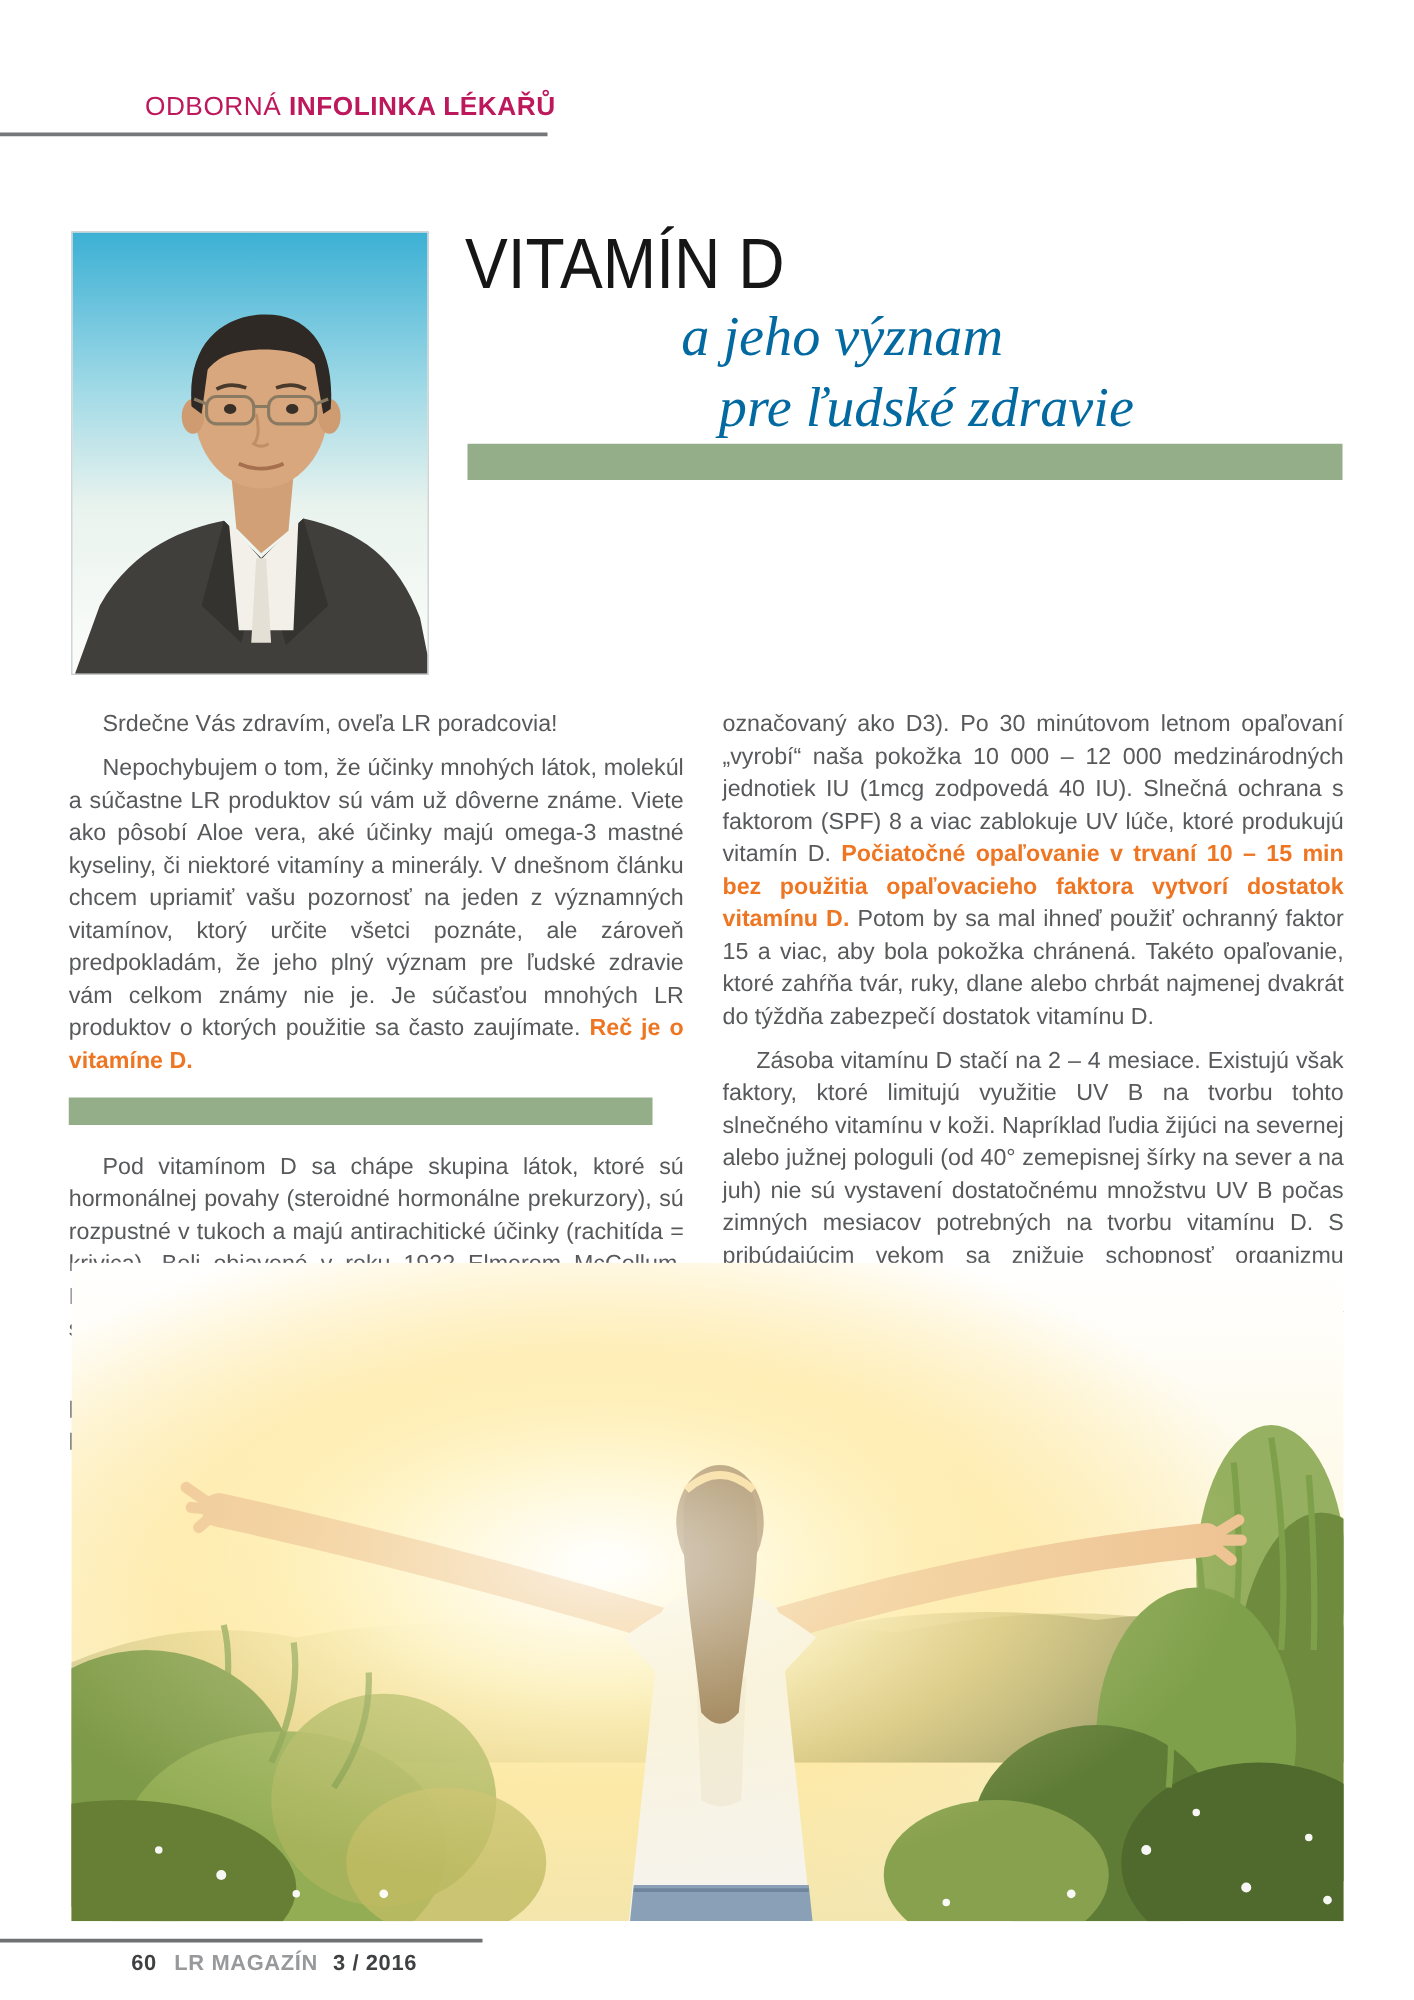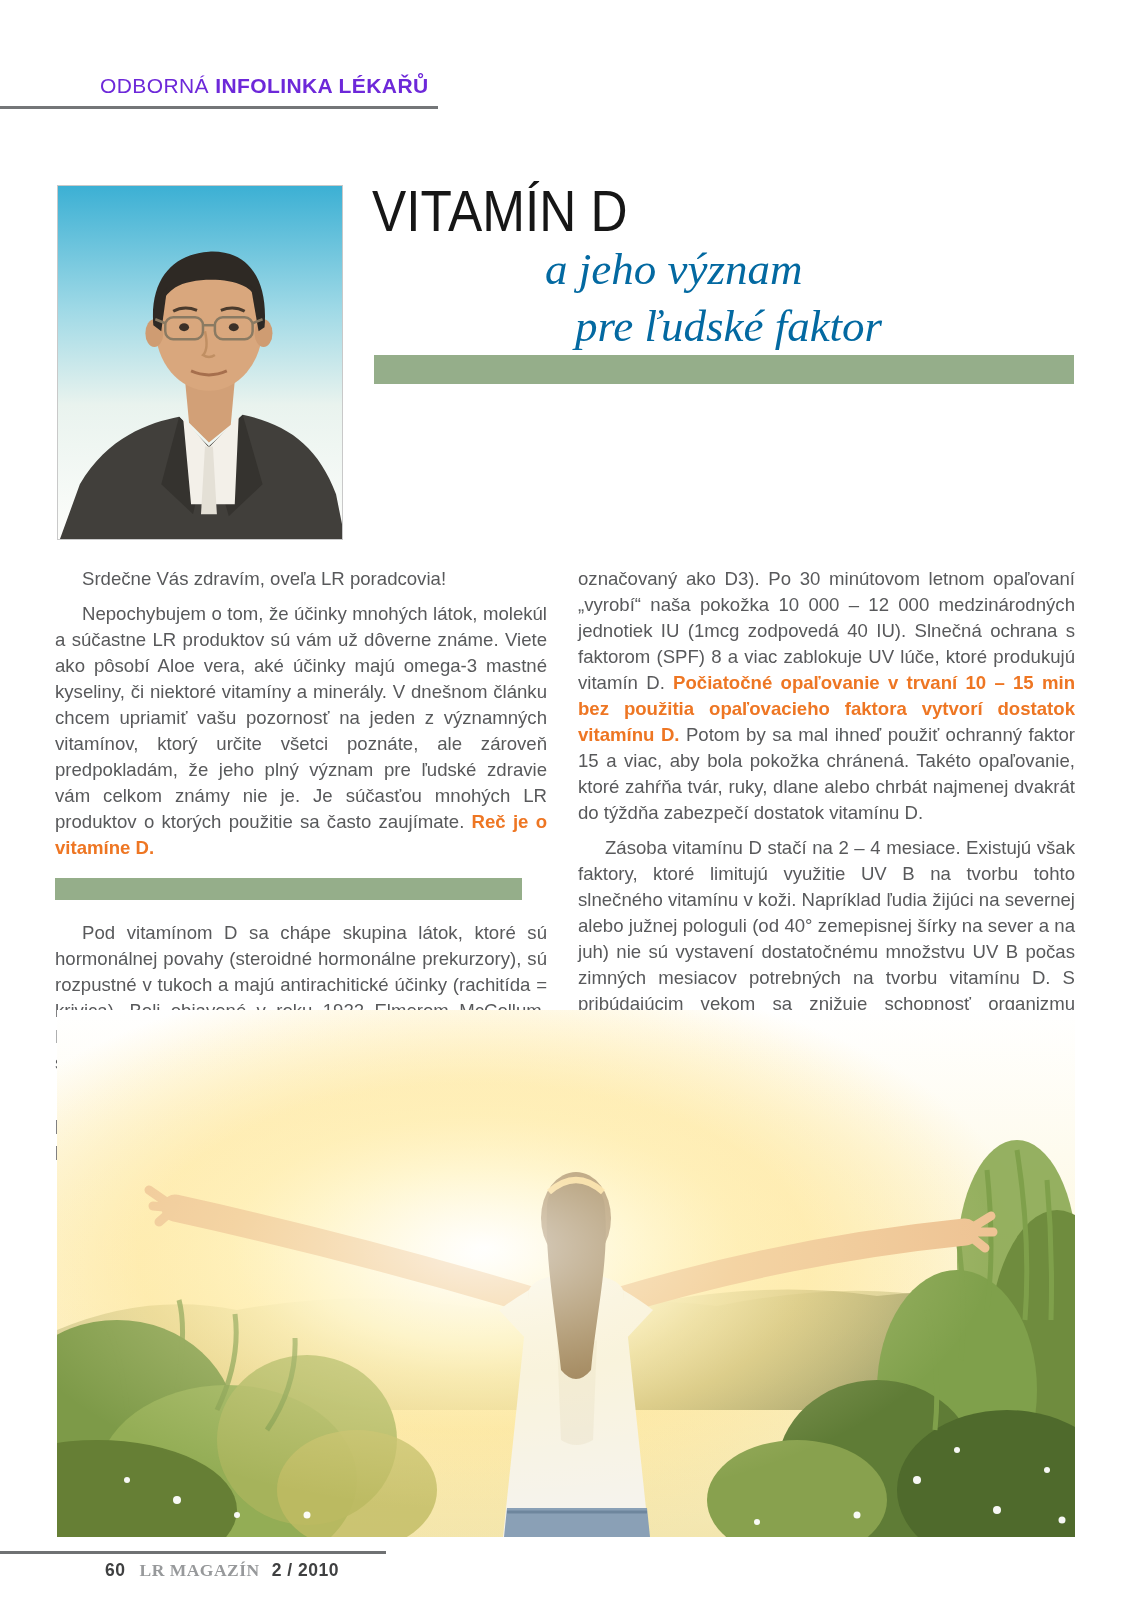--- a/index.html
+++ b/index.html
@@ -1,21 +1,21 @@
 <!DOCTYPE html>
 <html><head>
 <meta charset="utf-8">
 <style>
   html,body{margin:0;padding:0;background:#ffffff;}
   .page{
     position:relative;width:1131px;height:1600px;background:#ffffff;overflow:hidden;
     font-family:"Liberation Sans",sans-serif;color:#58595b;
   }
   
-  .kicker{position:absolute;left:100px;top:74px;font-size:21px;letter-spacing:.4px;color:#6d28d9;}
+  .kicker{position:absolute;left:116px;top:74px;font-size:21px;letter-spacing:.4px;color:#be185d;}
   .kicker .bold{font-weight:bold;}
   .kicker-rule{position:absolute;left:0;top:106px;width:438px;height:3px;background:#747678;}
   
   .portrait{position:absolute;left:57px;top:185px;width:286px;height:355px;border:1px solid #c9c9c9;box-sizing:border-box;background:#eaf6f8;}
   .portrait svg{display:block;width:100%;height:100%;}
   
   .title-main{position:absolute;left:372px;top:178px;font-size:57px;font-weight:300;color:#161616;letter-spacing:0;transform:scale(.9,1);transform-origin:left top;white-space:nowrap;}
   .title-sub{position:absolute;font-family:"Liberation Serif",serif;font-style:italic;font-size:45px;color:#0369a1;white-space:nowrap;}
   .sub1{left:545px;top:243px;}
   .sub2{left:575px;top:300px;}
@@ -32,21 +32,21 @@
   .indent{text-indent:27px;}
   .orange{color:#ee7623;font-weight:bold;}
   .bar2{height:22px;margin:17px 25px 20px 0;}
   
   .hero{position:absolute;left:57px;top:1010px;width:1018px;height:527px;overflow:hidden;}
   .hero svg{display:block;width:100%;height:100%;}
   
   .footer-rule{position:absolute;left:0;top:1551px;width:386px;height:3px;background:#6f7173;}
   .footer{position:absolute;left:105px;top:1560px;font-size:17.5px;letter-spacing:.5px;}
   .footer .pagenum{color:#3f4041;font-weight:bold;margin-right:14px;}
-  .footer .mag{color:#97999b;font-weight:bold;margin-right:12px;font-family:Liberation Serif, serif;}
+  .footer .mag{color:#97999b;font-weight:bold;margin-right:12px;}
   .footer .issue{color:#3f4041;font-weight:bold;}
 </style>
 </head>
 <body>
 
 <div class="page">
 
   <div class="kicker">
     <span>ODBORNÁ</span>
     <span class="bold">INFOLINKA LÉKAŘŮ</span>
@@ -92,21 +92,21 @@
       <path d="M164,125 Q177,120 188,126" stroke="#4a3a2c" stroke-width="3" fill="none"></path>
       <ellipse cx="127" cy="142" rx="5" ry="4" fill="#3a3028"></ellipse>
       <ellipse cx="177" cy="142" rx="5" ry="4" fill="#3a3028"></ellipse>
       <path d="M148,146 Q152,164 146,170 Q152,174 158,170" stroke="#c08f63" stroke-width="2.5" fill="none"></path>
       <path d="M134,186 Q152,194 170,186" stroke="#a66f4d" stroke-width="3" fill="none"></path>
     </svg>
   </div>
 
   <div class="title-main">VITAMÍN D</div>
   <div class="title-sub sub1">a jeho význam</div>
-  <div class="title-sub sub2">pre ľudské faktor</div>
+  <div class="title-sub sub2">pre ľudské zdravie</div>
   <div class="greenbar bar1"></div>
 
   <div class="columns">
     <div class="col left">
       <p class="indent">Srdečne Vás zdravím, oveľa LR poradcovia!</p>
       <p class="just indent"><span>Nepochybujem o tom, že účinky mnohých látok, molekúl a súčastne LR produktov sú vám už dôverne známe. Viete ako pôsobí Aloe vera, aké účinky majú omega-3 mastné kyseliny, či niektoré vitamíny a minerály. V dnešnom článku chcem upriamiť vašu pozornosť na jeden z významných vitamínov, ktorý určite všetci poznáte, ale zároveň predpokladám, že jeho plný význam pre ľudské zdravie vám celkom známy nie je. Je súčasťou mnohých LR produktov o ktorých použitie sa často zaujímate. </span><span class="orange">Reč je o vitamíne D.</span></p>
       <div class="greenbar bar2"></div>
       <p class="just indent">Pod vitamínom D sa chápe skupina látok, ktoré sú hormonálnej povahy (steroidné hormonálne prekurzory), sú rozpustné v tukoch a majú antirachitické účinky (rachitída = krivica). Boli objavené v roku 1922 Elmerom McCollum. Keďže si telo vytvára vitamín D vplyvom slnečného žiarenia samo, ide skôr o hormón, ako o vitamín.</p>
       <p class="just indent"><span>Za normálnych okolností sa vitamín D tvorí v pokožke pôsobením </span><span class="orange">slnečného žiarenia</span><span> (zložitou premenou z prekurzorov vzniká vitamín</span></p>
     </div>
@@ -197,16 +197,16 @@
         <path d="M450,498 L590,498 L593,527 L447,527 Z" fill="#8aa0b6"></path>
         <line x1="450" y1="502" x2="590" y2="502" stroke="#6e869d" stroke-width="3"></line>
       </g>
 
       <rect x="0" y="0" width="1018" height="527" fill="url(#wash)"></rect>
     </svg>
   </div>
 
   <div class="footer-rule"></div>
   <div class="footer">
-    <span class="pagenum">60</span><span class="mag">LR MAGAZÍN</span><span class="issue">2 / 2010</span>
+    <span class="pagenum">60</span><span class="mag">LR MAGAZÍN</span><span class="issue">3 / 2016</span>
   </div>
 
 </div>
 
 </body></html>

